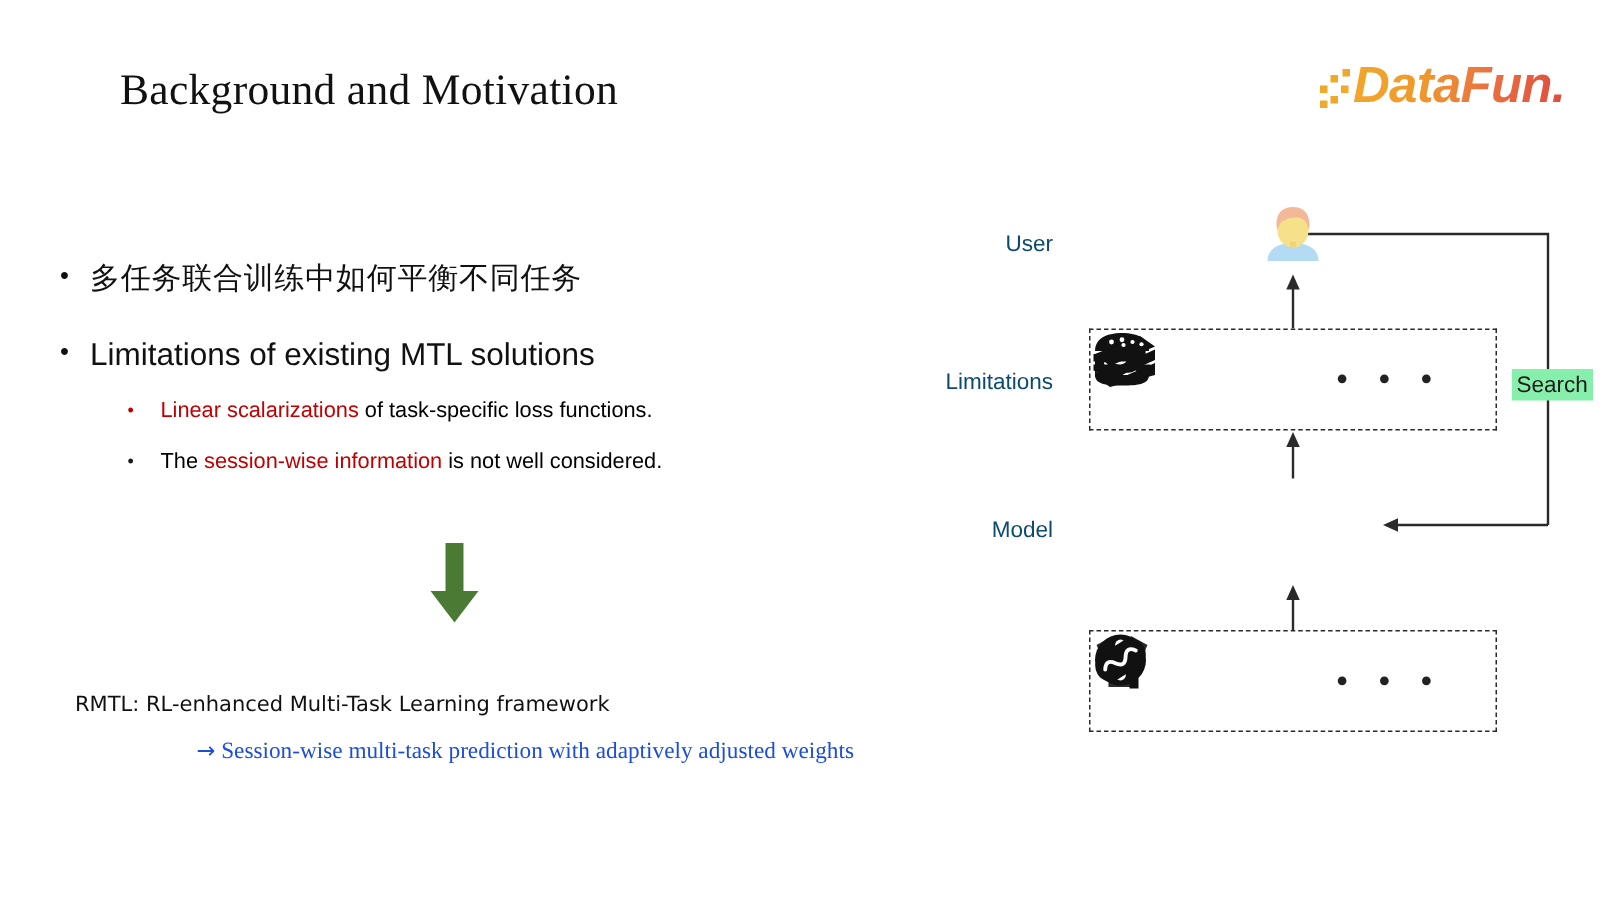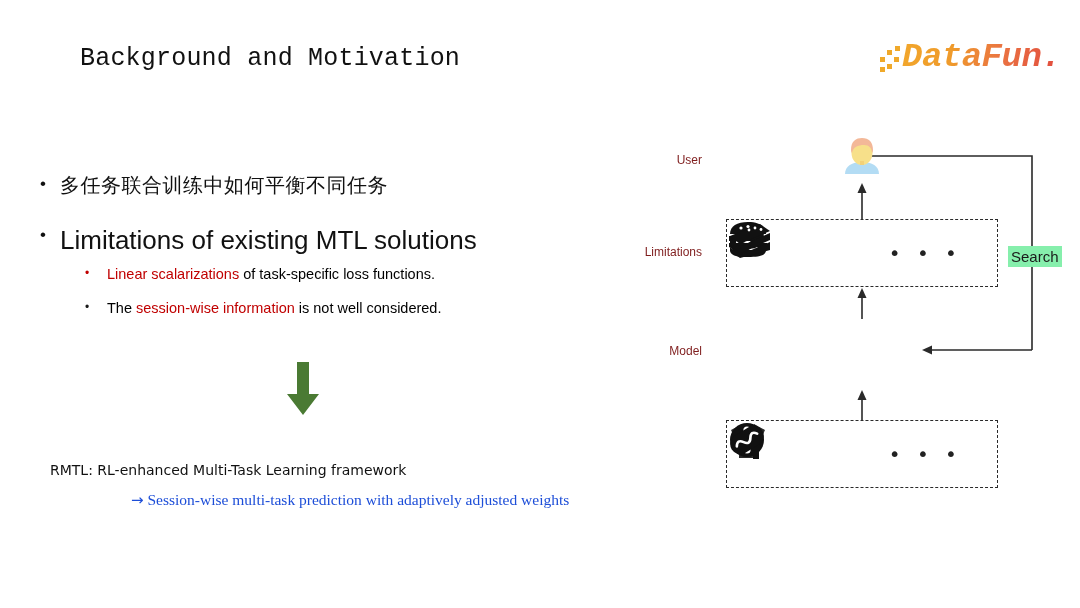--- a/index.html
+++ b/index.html
@@ -14,22 +14,22 @@
     overflow: hidden;
     font-family: "Liberation Sans", sans-serif;
     color: #000000;
   }
 
   
   .slide-title {
     position: absolute;
     left: 80px;
     top: 44px;
-    font-family: Liberation Mono, monospace;
-    font-size: 25px;
+    font-family: Liberation Serif, serif;
+    font-size: 29px;
     font-weight: 400;
     letter-spacing: 0.2px;
     color: #111111;
     white-space: nowrap;
   }
 
   
   .logo {
     position: absolute;
     left: 880px;
@@ -54,21 +54,21 @@
   .d1 { left: 0px;  top: 11px; background:#f6c85a; }
   .d2 { left: 7px;  top: 4px;  background:#f3b63c; }
   .d3 { left: 7px;  top: 18px; background:#f3b63c; }
   .d4 { left: 14px; top: 11px; background:#efa326; width:6px; height:6px; }
   .d5 { left: 15px; top: 0px;  background:#f8d27a; width:4px; height:4px;}
   .d6 { left: 0px;  top: 21px; background:#f9dc96; width:4px; height:4px;}
   .logo-text {
     position: absolute;
     left: 22px;
     top: -2px;
-    font-family: Liberation Mono, monospace;
+    font-family: Liberation Sans, sans-serif;
     font-size: 34px;
     font-weight: 700;
     font-style: italic;
     letter-spacing: -0.5px;
     background: linear-gradient(100deg, #f2a72c 0%, #ef9a2b 32%, #ea7342 62%, #e4563f 88%, #e04a3c 100%);
     -webkit-background-clip: text;
     background-clip: text;
     color: transparent;
     -webkit-text-fill-color: transparent;
     white-space: nowrap;
@@ -85,21 +85,21 @@
   }
   .bullet-l1 .marker {
     width: 20px;
     flex: 0 0 20px;
     font-size: 17px;
     line-height: 1.35;
   }
   .b1 { left: 40px; top: 173px; }
   .b1 .txt { font-family: "DejaVu Sans", sans-serif; font-size: 20px; letter-spacing:0.5px;}
   .b2 { left: 40px; top: 224px; }
-  .b2 .txt { font-size: 26px; }
+  .b2 .txt { font-size: 21px; }
 
   .bullet-l2 {
     position: absolute;
     display: flex;
     align-items: flex-start;
     font-size: 14.5px;
     line-height: 1.3;
   }
   .bullet-l2 .marker {
     width: 22px;
@@ -152,23 +152,23 @@
     left: 600px;
     top: 120px;
     width: 470px;
     height: 400px;
   }
   .diagram svg { position: absolute; left:0; top:0; }
 
   .row-label {
     position: absolute;
     text-align: right;
-    font-size: 12px;
+    font-size: 15px;
     line-height: 1.3;
-    color: #7f1d1d;
+    color: #0c4a6e;
     width: 120px;
   }
   .lbl-user { left: -18px; top: 33px; }
   .lbl-sugg { left: -18px; top: 125px; }
   .lbl-model { left: -18px; top: 224px; }
   .lbl-mass { left: -18px; top: 311px; }
 
   .dashed-box {
     position: absolute;
     border: 1.4px dashed #2a2a2a;

